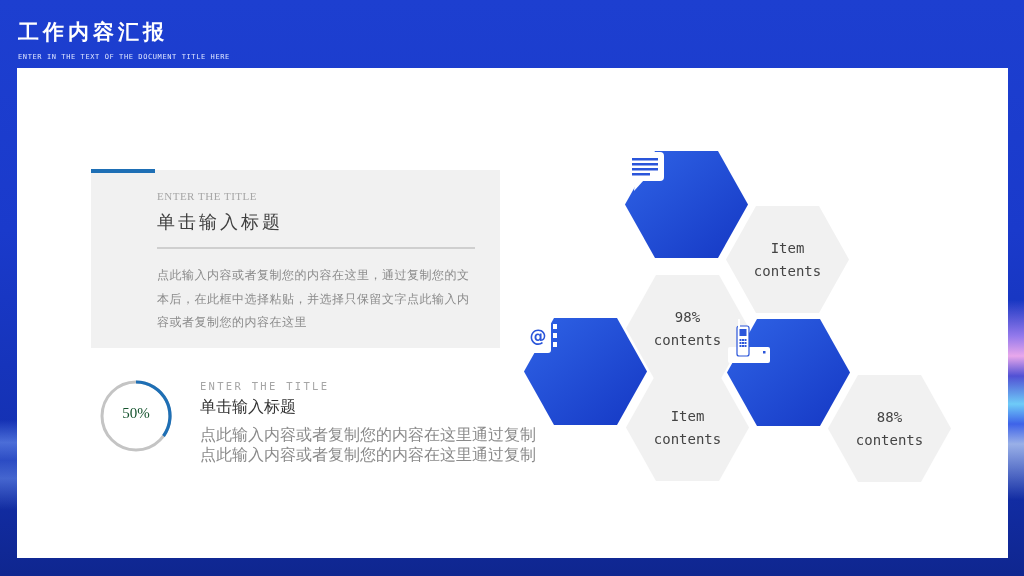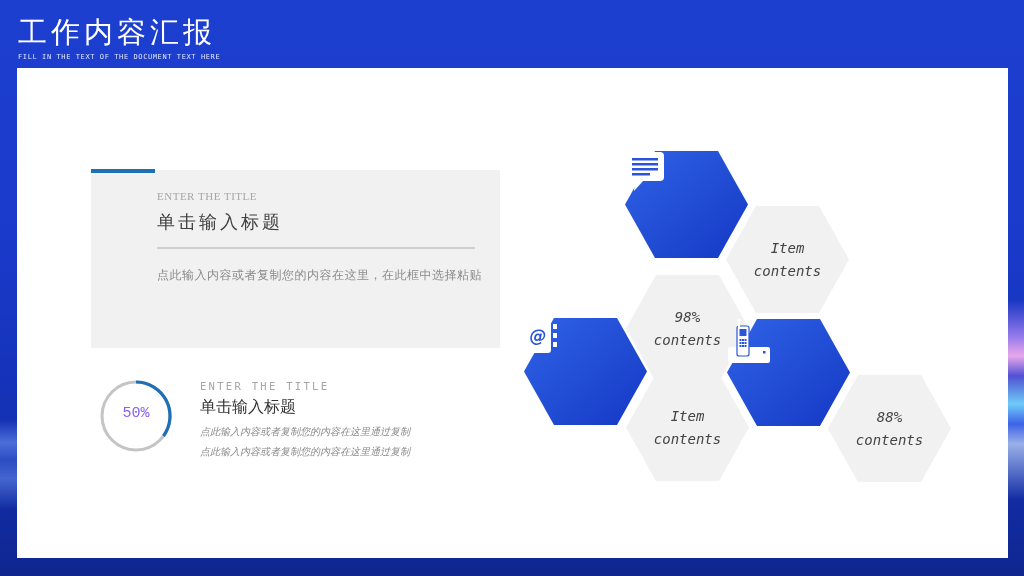--- a/index.html
+++ b/index.html
@@ -25,21 +25,21 @@
       position: absolute; left: 0; top: 420px; width: 17px; height: 90px;
       background: linear-gradient(180deg,
         rgba(60,90,220,0) 0%,
         rgba(130,170,255,0.5) 25%,
         rgba(90,130,240,0.35) 45%,
         rgba(130,170,255,0.45) 65%,
         rgba(60,90,220,0) 100%);
     }
     .header-title {
       position: absolute; left: 18px; top: 14px;
-      color: #ffffff; font-size: 29px; letter-spacing: 4px; font-weight: normal;
+      color: #ffffff; font-size: 21px; letter-spacing: 4px; font-weight: bold;
       font-family: "DejaVu Sans", sans-serif;
       line-height: 36px;
     }
     .header-sub {
       position: absolute; left: 18px; top: 53px;
       color: #dfe6ff; font-size: 7px; letter-spacing: 0.6px;
       font-family: "DejaVu Sans Mono", monospace;
     }
     .panel {
       position: absolute; left: 17px; top: 68px; width: 991px; height: 490px;
@@ -66,66 +66,68 @@
       position: absolute; left: 157px; top: 247px; width: 318px; height: 2px;
       background: #cfcfcf;
     }
     .card-body {
       position: absolute; left: 157px; top: 264px; width: 336px;
       color: #8a8a8a; font-size: 12px; line-height: 23.5px; letter-spacing: 0.5px;
     }
     .ring { position: absolute; left: 100px; top: 380px; width: 72px; height: 72px; }
     .ring-label {
       position: absolute; left: 100px; top: 405px; width: 72px; text-align: center;
-      color: #8b5cf6; font-size: 15px; font-family: Liberation Mono, monospace;
+      color: #14532d; font-size: 15px; font-family: Liberation Serif, serif;
     }
     .s2-eyebrow {
       position: absolute; left: 200px; top: 380px;
       color: #a6a6a6; font-size: 10.5px; letter-spacing: 2.3px;
       font-family: "DejaVu Sans Mono", monospace;
     }
     .s2-title {
       position: absolute; left: 200px; top: 397px;
       color: #333333; font-size: 16px;
     }
     .s2-line {
       position: absolute; left: 200px;
-      color: #8a8a8a; font-size: 10px; font-style: italic;
-    }
-    .hex { position: absolute; width: 123px; height: 108px; font-style: italic; }
+      color: #8a8a8a; font-size: 16px;
+    }
+    .hex { position: absolute; width: 123px; height: 108px; }
     .hex svg { position: absolute; left: 0; top: 0; }
     .hex-text {
       position: absolute; left: 0; top: 0; width: 100%; height: 100%;
       display: flex; flex-direction: column; justify-content: center; align-items: center;
       color: #444444; font-size: 14px; line-height: 23px;
       font-family: "DejaVu Sans Mono", monospace;
     }
     .hex-icon {
       position: absolute; left: 0; top: 0; width: 100%; height: 100%;
       display: flex; justify-content: center; align-items: center;
     }
   </style>
 </head>
 <body>
 
 <div class="bg-streaks"></div>
 <div class="bg-streaks-left"></div>
 
 <div class="header-title">工作内容汇报</div>
-<div class="header-sub">FILL IN THE TEXT OF THE DOCUMENT TEXT HERE</div>
+<div class="header-sub">ENTER IN THE TEXT OF THE DOCUMENT TITLE HERE</div>
 
 <div class="panel"></div>
 
 <div class="card"></div>
 <div class="card-accent"></div>
 <div class="card-eyebrow">ENTER THE TITLE</div>
 <div class="card-title">单击输入标题</div>
 <div class="card-rule"></div>
 <div class="card-body">
-  <div>点此输入内容或者复制您的内容在这里，在此框中选择粘贴</div>
+  <div>点此输入内容或者复制您的内容在这里，通过复制您的文</div>
+  <div>本后，在此框中选择粘贴，并选择只保留文字点此输入内</div>
+  <div>容或者复制您的内容在这里</div>
 </div>
 
 <svg class="ring" width="72" height="72" viewBox="0 0 72 72">
   <circle cx="36" cy="36" r="34" fill="none" stroke="#c4c4c4" stroke-width="3"></circle>
   <path d="M36 2 A34 34 0 0 1 63.5 56" fill="none" stroke="#1e6fb5" stroke-width="3.2"></path>
 </svg>
 <div class="ring-label">50%</div>
 <div class="s2-eyebrow">ENTER THE TITLE</div>
 <div class="s2-title">单击输入标题</div>
 <div class="s2-line" style="top:425px;">点此输入内容或者复制您的内容在这里通过复制</div>

